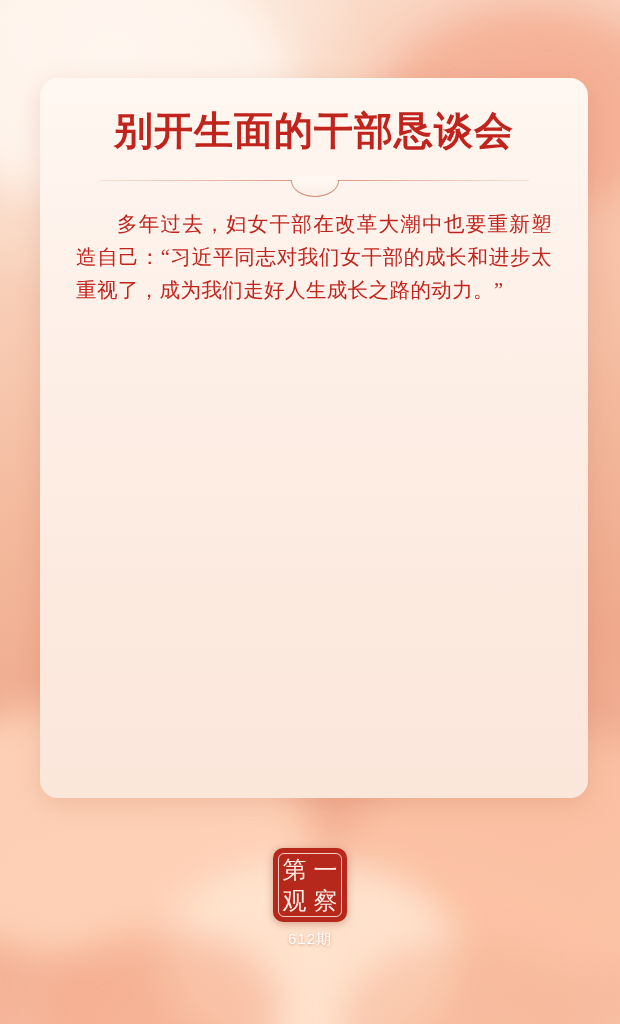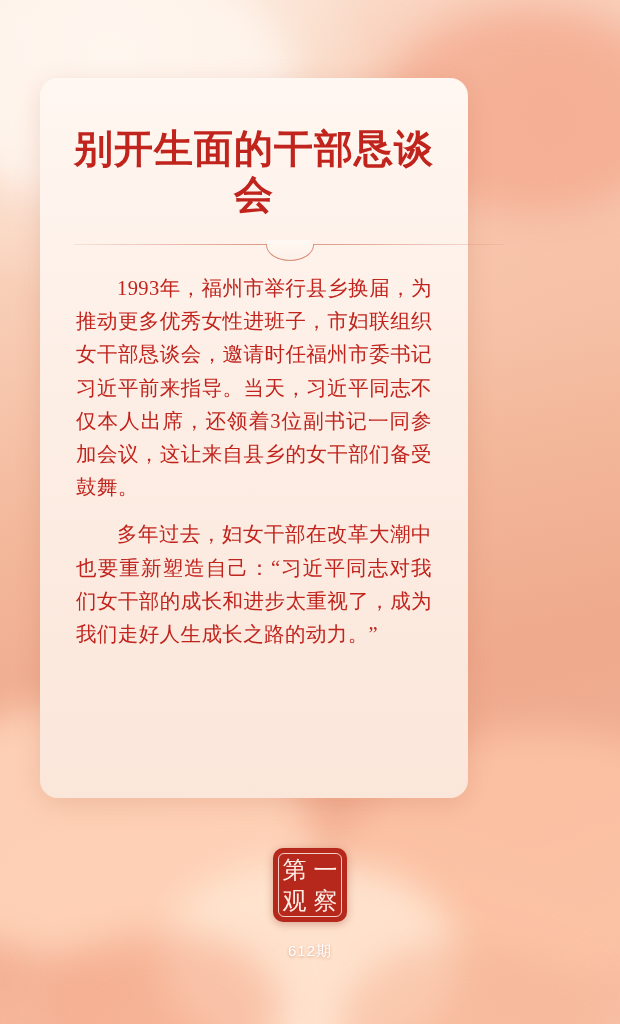--- a/index.html
+++ b/index.html
@@ -41,27 +41,27 @@
   .p5 { width: 300px; height: 200px; left: 160px;  top: 860px; background: rgba(255,231,212,0.85); }
   .p6 { width: 240px; height: 160px; left: 40px;   top: 930px; background: rgba(244,168,136,0.55); }
   .p7 { width: 260px; height: 170px; right: 20px;  top: 940px; background: rgba(246,180,150,0.55); }
   .p8 { width: 200px; height: 150px; left: 250px;  top: 620px; background: rgba(255,224,202,0.45); }
 
   
   .card {
     position: absolute;
     left: 40px;
     top: 78px;
-    width: 428px;
+    width: 548px;
     height: 720px;
     border-radius: 18px;
     background: linear-gradient(180deg, #fff7f1 0%, #fdeee5 45%, #fbe6da 100%);
     box-shadow: 0 6px 26px rgba(180, 90, 60, 0.18);
     box-sizing: border-box;
-    padding: 34px 34px 24px 34px;
+    padding: 16px 34px 24px 34px;
   }
 
   .title {
     margin: 14px 0 0 0;
     text-align: center;
     font-size: 39px;
     line-height: 1.18;
     font-weight: bold;
     letter-spacing: 1px;
     color: #c0241d;
@@ -150,21 +150,21 @@
     font-size: 24px;
     line-height: 1;
     font-family: "Liberation Serif", "DejaVu Serif", serif;
   }
   .seal-inner span {
     display: flex;
     align-items: center;
     justify-content: center;
   }
   .issue {
-    margin-top: 16px;
+    margin-top: 4px;
     color: #ffffff;
     font-size: 15px;
     letter-spacing: 1px;
     text-shadow: 0 1px 3px rgba(170,80,50,0.45);
     font-family: "Liberation Sans", sans-serif;
   }
 </style>
 </head>
 <body>
 
@@ -183,21 +183,20 @@
 
     <h1 class="title">别开生面的干部恳谈会</h1>
 
     <div class="divider-wrap">
       <div class="divider-line"></div>
       <div class="divider-notch"></div>
       <div class="divider-mask"></div>
     </div>
 
     <div class="body-text">
-      <p>1993年，福州市举行县乡换届，为推动更多优秀女性进班子，市妇联组织女干部恳谈会，邀请时任福州市委书记习近平前来指导。当天，习近平同志不仅本人出席，还领着3位副书记一同参加会议，这让来自县乡的女干部们备受鼓舞。</p>
       <p>多年过去，妇女干部在改革大潮中也要重新塑造自己：“习近平同志对我们女干部的成长和进步太重视了，成为我们走好人生成长之路的动力。”</p>
     </div>
 
   </div>
 
   <div class="logo-wrap">
     <div class="seal">
       <div class="seal-inner">
         <span>第</span>
         <span>一</span>

